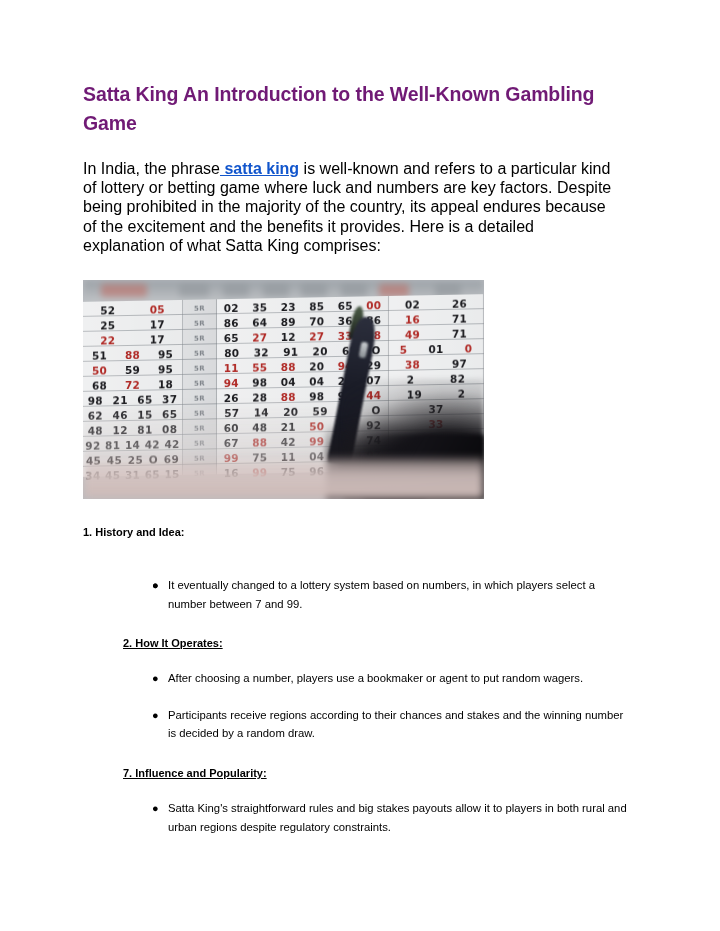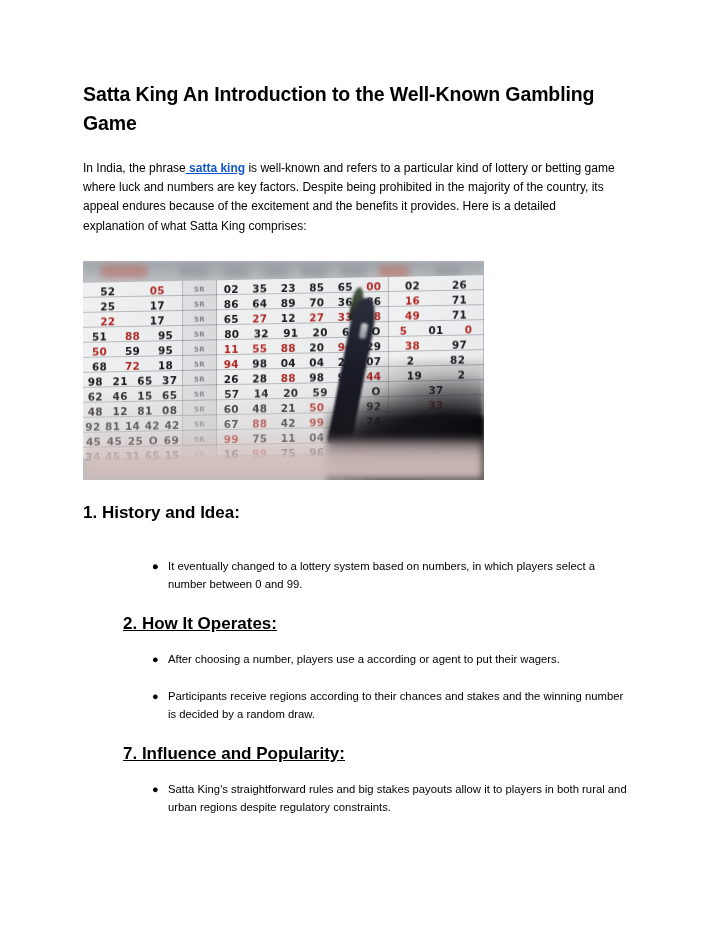--- a/index.html
+++ b/index.html
@@ -29,30 +29,30 @@
     top: 80px;
     width: 552px;
   }
 
   
   .doc-title {
     font-size: 19.5px;
     font-weight: bold;
     line-height: 29px;
     letter-spacing: -0.1px;
-    color: #000000;
+    color: #701a75;
     margin: 0;
     width: 530px;
   }
 
   
   .intro {
     margin: 0;
     padding-top: 21px;
-    font-size: 12px;
+    font-size: 16px;
     line-height: 19.2px;
     color: #000000;
     width: 532px;
     text-align: left;
   }
   .intro a.link {
     color: #1155cc;
     font-weight: bold;
     text-decoration: underline;
   }
@@ -211,21 +211,21 @@
   .photo .dark-corner {
     position: absolute;
     right: 0; bottom: 0;
     width: 120px; height: 64px;
     background: linear-gradient(300deg,#070709 0%, #131217 60%, rgba(19,18,23,0) 100%);
     filter: blur(2px);
   }
 
   
   .sec-heading {
-    font-size: 17px;
+    font-size: 11px;
     font-weight: bold;
     line-height: 16px;
     color: #000000;
     margin: 0;
   }
   .sec-heading.lvl0 { margin-left: 0px; }
   .sec-heading.lvl1 { margin-left: 40px; text-decoration: underline; }
 
   
   ul.bullets {
@@ -517,28 +517,28 @@
         <div class="dark-corner"></div>
         <div class="band-bottom"></div>
       </div>
     </div>
 
     <div class="sp-25"></div>
     <h2 class="sec-heading lvl0">1. History and Idea:</h2>
     <div class="sp-18"></div>
     <ul class="bullets">
       <li><span class="marker">●</span></li>
-      <li style="margin-top:18px;"><span class="marker">●</span><span>It eventually changed to a lottery system based on numbers, in which players select a number between 0 and 99.</span></li>
+      <li style="margin-top:18px;"><span class="marker">●</span><span>It eventually changed to a lottery system based on numbers, in which players select a number between 7 and 99.</span></li>
     </ul>
 
     <div class="sp-22"></div>
     <h2 class="sec-heading lvl1">2. How It Operates:</h2>
     <div class="sp-18"></div>
     <ul class="bullets">
-      <li><span class="marker">●</span><span>After choosing a number, players use a according or agent to put their wagers.</span></li>
+      <li><span class="marker">●</span><span>After choosing a number, players use a bookmaker or agent to put random wagers.</span></li>
       <li style="margin-top:18px;"><span class="marker">●</span><span>Participants receive regions according to their chances and stakes and the winning number is decided by a random draw.</span></li>
     </ul>
 
     <div class="sp-22"></div>
     <h2 class="sec-heading lvl1">7. Influence and Popularity:</h2>
     <div class="sp-18"></div>
     <ul class="bullets">
       <li><span class="marker">●</span><span>Satta King's straightforward rules and big stakes payouts allow it to players in both rural and urban regions despite regulatory constraints.</span></li>
     </ul>
 

